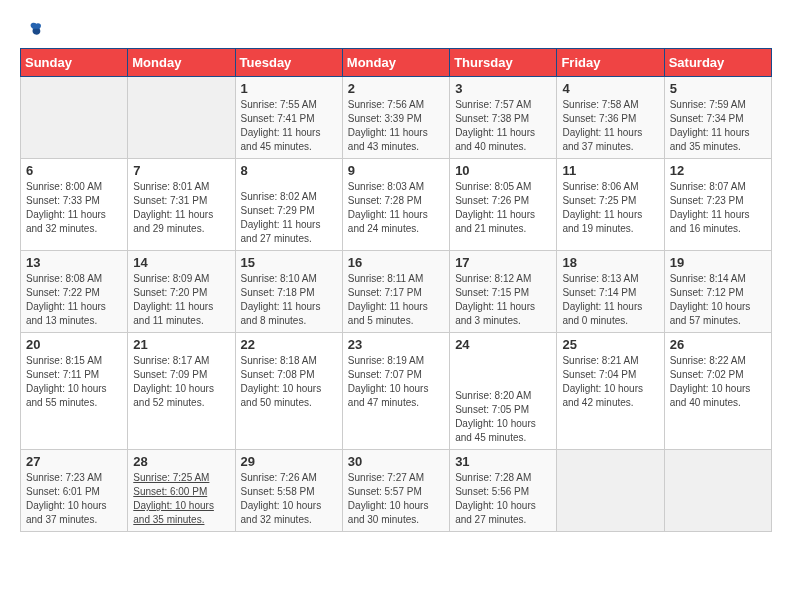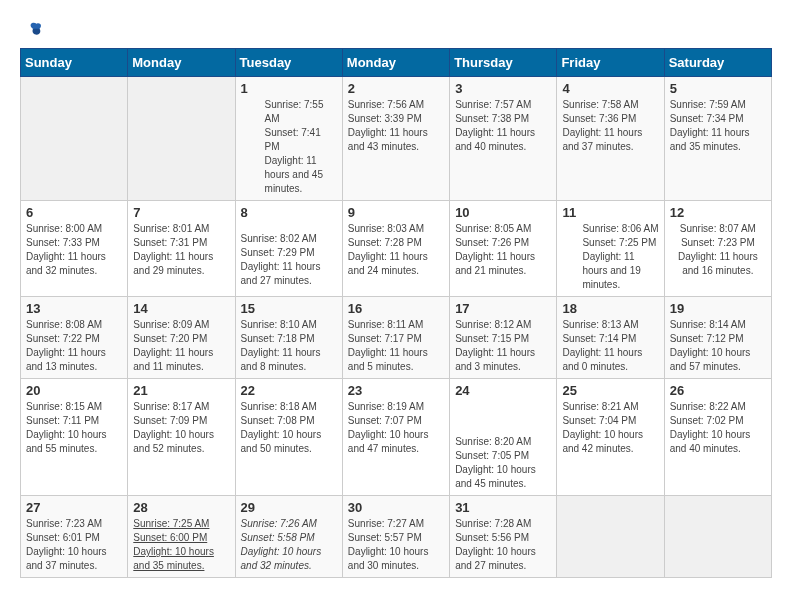--- a/index.html
+++ b/index.html
@@ -45,21 +45,21 @@
     .location {
       font-size: 16px;
       color: #555;
     }
     table {
       width: 100%;
       border-collapse: collapse;
       font-size: 11px;
     }
     thead tr th {
-      background-color: #0369a1;
+      background-color: #ef4444;
       color: #fff;
       padding: 6px 4px;
       text-align: left;
       font-size: 13px;
       font-weight: bold;
       border: 1px solid #1a4a8a;
     }
     tbody tr td {
       border: 1px solid #ccc;
       vertical-align: top;
@@ -118,21 +118,21 @@
         <th>Friday</th>
         <th>Saturday</th>
       </tr>
   </thead>
   <tbody id="calendar-body">
   <tr>
         <td class="empty"></td>
         <td class="empty"></td>
         <td>
           <div class="day-number">1</div>
-          <div class="day-info" style="white-space: pre-line; margin-left: 24px;">Sunrise: 7:55 AM
+          <div class="day-info" style="white-space: pre-line;">Sunrise: 7:55 AM
 Sunset: 7:41 PM
 Daylight: 11 hours and 45 minutes.</div>
         </td>
         <td>
           <div class="day-number">2</div>
           <div class="day-info" style="white-space: pre-line;">Sunrise: 7:56 AM
 Sunset: 3:39 PM
 Daylight: 11 hours and 43 minutes.</div>
         </td>
         <td>
@@ -180,27 +180,27 @@
 Daylight: 11 hours and 24 minutes.</div>
         </td>
         <td>
           <div class="day-number">10</div>
           <div class="day-info" style="white-space: pre-line;">Sunrise: 8:05 AM
 Sunset: 7:26 PM
 Daylight: 11 hours and 21 minutes.</div>
         </td>
         <td>
           <div class="day-number">11</div>
-          <div class="day-info" style="white-space: pre-line; margin-left: 20px;">Sunrise: 8:06 AM
+          <div class="day-info" style="white-space: pre-line;">Sunrise: 8:06 AM
 Sunset: 7:25 PM
 Daylight: 11 hours and 19 minutes.</div>
         </td>
         <td>
           <div class="day-number">12</div>
-          <div class="day-info" style="white-space: pre-line; text-align: center;">Sunrise: 8:07 AM
+          <div class="day-info" style="white-space: pre-line;">Sunrise: 8:07 AM
 Sunset: 7:23 PM
 Daylight: 11 hours and 16 minutes.</div>
         </td>
       </tr>
       <tr>
         <td>
           <div class="day-number">13</div>
           <div class="day-info" style="white-space: pre-line;">Sunrise: 8:08 AM
 Sunset: 7:22 PM
 Daylight: 11 hours and 13 minutes.</div>
@@ -294,21 +294,21 @@
 Daylight: 10 hours and 37 minutes.</div>
         </td>
         <td>
           <div class="day-number">28</div>
           <div class="day-info" style="white-space: pre-line; text-decoration: underline;">Sunrise: 7:25 AM
 Sunset: 6:00 PM
 Daylight: 10 hours and 35 minutes.</div>
         </td>
         <td>
           <div class="day-number">29</div>
-          <div class="day-info" style="white-space: pre-line; font-style: italic;">Sunrise: 7:26 AM
+          <div class="day-info" style="white-space: pre-line;">Sunrise: 7:26 AM
 Sunset: 5:58 PM
 Daylight: 10 hours and 32 minutes.</div>
         </td>
         <td>
           <div class="day-number">30</div>
           <div class="day-info" style="white-space: pre-line;">Sunrise: 7:27 AM
 Sunset: 5:57 PM
 Daylight: 10 hours and 30 minutes.</div>
         </td>
         <td>

